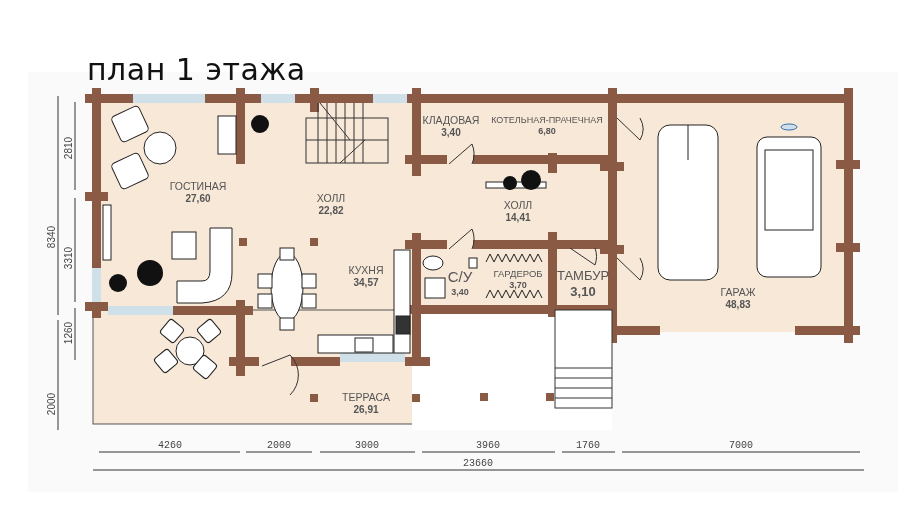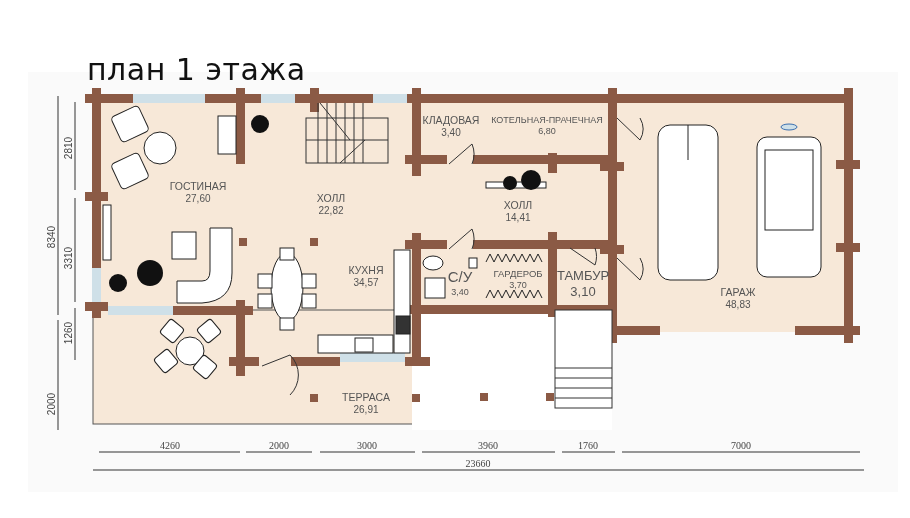--- a/index.html
+++ b/index.html
@@ -2,22 +2,22 @@
 <html><head>
   <meta charset="utf-8">
   <style>
     html, body { margin: 0; padding: 0; background: #ffffff; }
     body { width: 910px; height: 518px; position: relative; overflow: hidden; font-family: "DejaVu Sans", sans-serif; }
     .title { position: absolute; left: 87px; top: 52px; font-size: 30px; font-family: "DejaVu Sans", sans-serif; color: #111; letter-spacing: 0.5px; }
     .plan-bg { position: absolute; left: 28px; top: 72px; width: 870px; height: 420px; background: #fafafa; }
     svg.plan { position: absolute; left: 0; top: 0; }
     .lbl { position: absolute; font-family: "Liberation Sans", sans-serif; color: #555; text-align: center; transform: translateX(-50%); white-space: nowrap; line-height: 1.25; }
     .lbl .name { font-size: 10.5px; display: block; }
-    .lbl .area { font-size: 10px; display: block; }
-    .dim { position: absolute; font-family: Liberation Serif, serif; font-size: 10px; color: #444; transform: translateX(-50%); white-space: nowrap; }
+    .lbl .area { font-size: 10px; display: block; font-weight: bold; }
+    .dim { position: absolute; font-family: Liberation Mono, monospace; font-size: 10px; color: #444; transform: translateX(-50%); white-space: nowrap; }
     .vdim { position: absolute; font-family: "Liberation Sans", sans-serif; font-size: 10px; color: #444; transform: translate(-50%, -50%) rotate(-90deg); white-space: nowrap; }
   </style>
 </head>
 <body>
 
 <div class="plan-bg"></div>
 
 <div class="title">план 1 этажа</div>
 
 <svg class="plan" width="910" height="518" viewBox="0 0 910 518">

